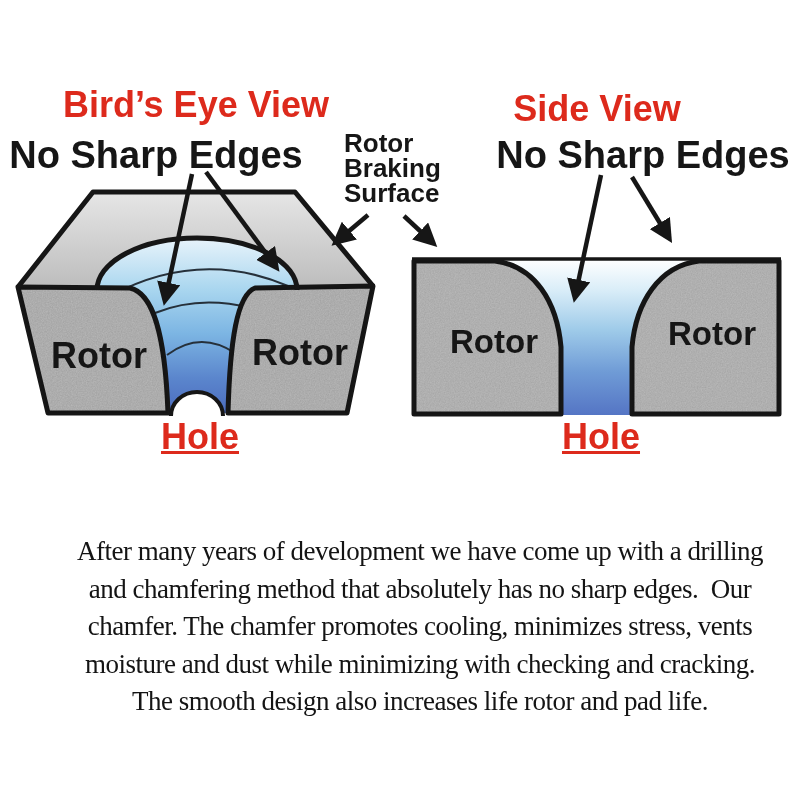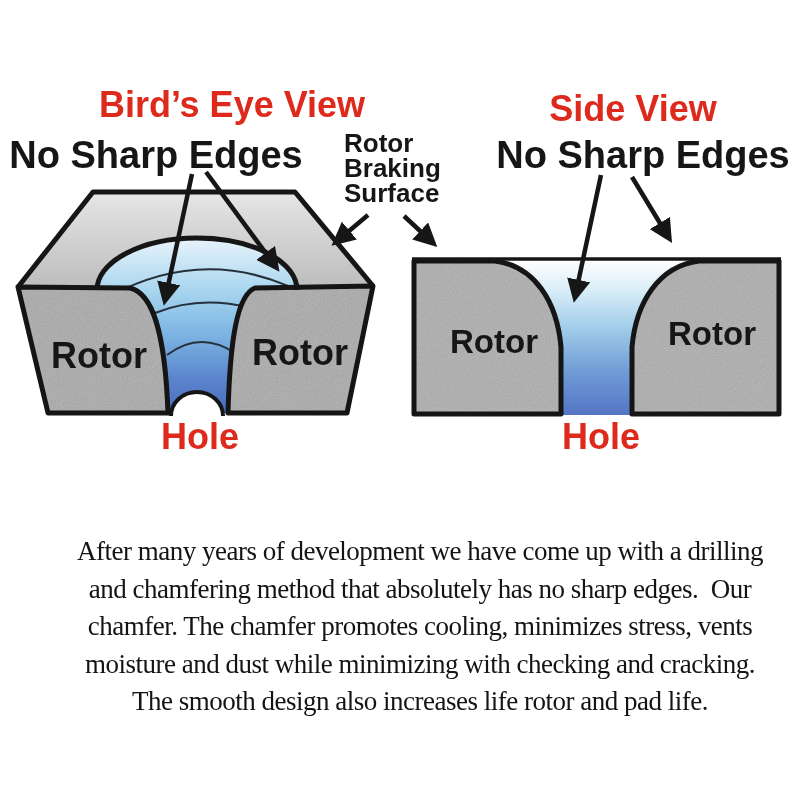--- a/index.html
+++ b/index.html
@@ -2,25 +2,25 @@
 <html><head>
 <meta charset="utf-8">
 <style>
   html,body{margin:0;padding:0;background:#ffffff;}
   .canvas{position:relative;width:800px;height:800px;background:#ffffff;overflow:hidden;
           font-family:"Liberation Sans",sans-serif;}
   .svg-layer{position:absolute;left:0;top:0;}
   .lbl{position:absolute;transform:translate(-50%,-50%);white-space:nowrap;
        font-weight:bold;line-height:1;color:#161616;}
   .lbl.red{color:#dd2a1c;}
-  .title{font-size:36px;letter-spacing:0px;margin-left:36px;}
+  .title{font-size:36px;letter-spacing:0px;}
   .sharp{font-size:38px;}
   .rotor-be{font-size:36px;}
   .rotor-sv{font-size:33px;}
-  .hole{font-size:36px;}
+  .hole{font-size:36px;text-decoration:underline;}
   .braking{position:absolute;left:344px;top:131px;transform:none;
            font-weight:bold;font-size:26px;line-height:25px;color:#161616;}
   .para{position:absolute;left:0;top:533px;width:800px;text-align:center;
         font-family:"Liberation Serif",serif;font-size:27px;line-height:37.5px;
         letter-spacing:-0.5px;color:#141414;padding-left:20px;}
   .para div{white-space:nowrap;}
 </style>
 </head>
 <body>
 

